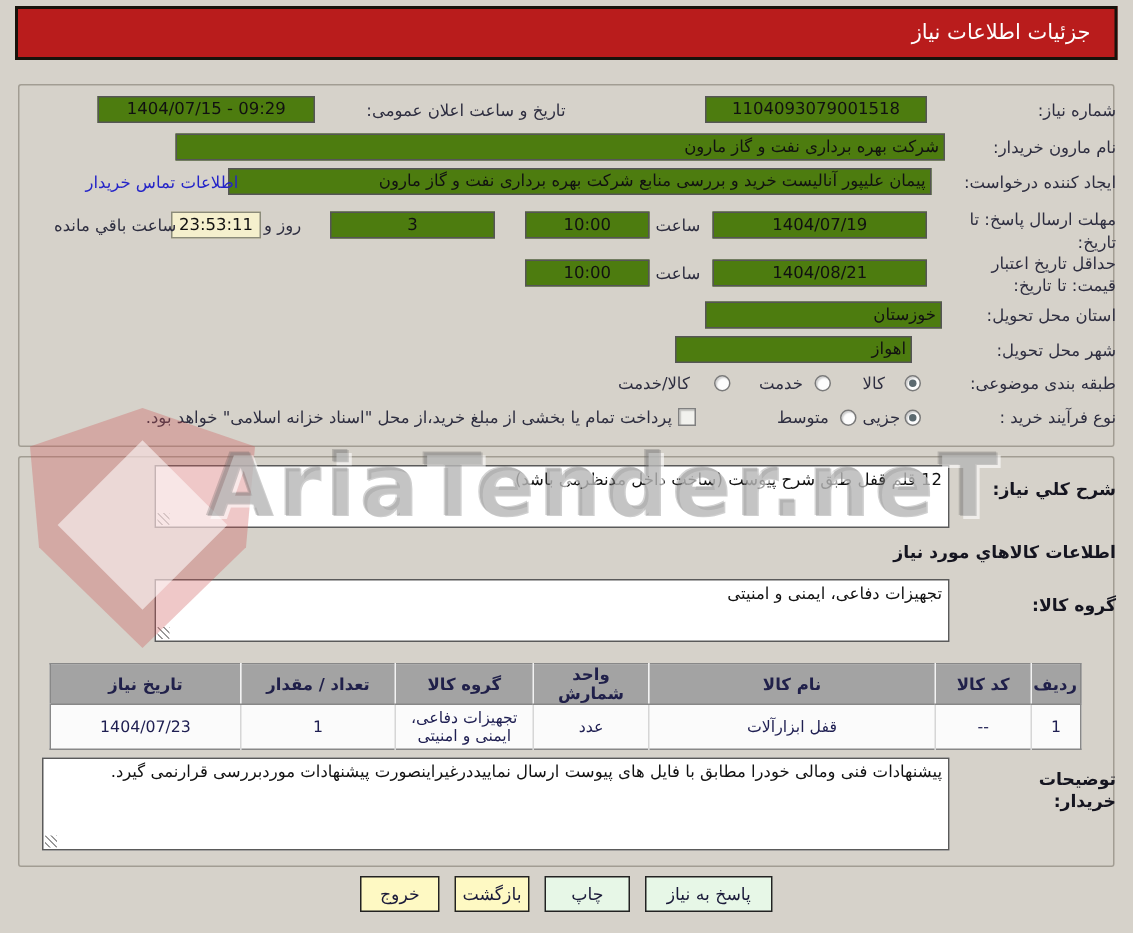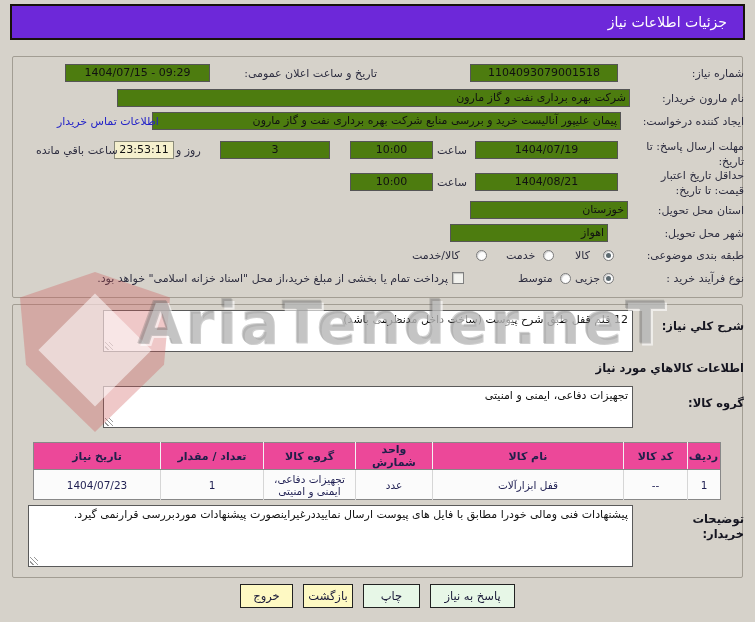--- a/index.html
+++ b/index.html
@@ -6,21 +6,21 @@
   body{
     width:755px;height:622px;overflow:hidden;position:relative;
     background:#d6d2ca;
     font-family:"DejaVu Sans", sans-serif;
     font-size:11px;color:#2e2e40;
     direction:rtl;
   }
   
   .titlebar{
     position:absolute;top:4px;left:10px;right:10px;height:36px;
-    background:#6d28d9;border:2px solid #17120b;
+    background:#b91c1c;border:2px solid #17120b;
     color:#ffffff;font-size:14px;
     display:flex;align-items:center;justify-content:flex-start;
     padding-right:16px;box-sizing:border-box;
   }
   
   .groupbox{
     position:absolute;left:12px;width:731px;box-sizing:border-box;
     border:1px solid #a29d93;border-radius:2px;
   }
   #gb1{top:56px;height:242px;}
@@ -65,21 +65,21 @@
     box-shadow:inset 1px 1px 1px rgba(0,0,0,.2);
   }
   
   .tbl{
     position:absolute;left:33px;top:442px;width:687px;
     border-collapse:collapse;table-layout:fixed;
     border:1px solid #888;background:#fbfbfb;
     font-size:11px;color:#1f1f52;
   }
   .tbl th{
-    background:#ec4899;border-left:1px solid #f2f2f2;border-bottom:1px solid #888;
+    background:#a3a3a3;border-left:1px solid #f2f2f2;border-bottom:1px solid #888;
     font-weight:bold;height:26px;padding:0 2px;font-size:11px;color:#20204a;
   }
   .tbl td{
     border-left:1px solid #d6d6d6;height:29px;text-align:center;
     padding:0 2px;font-size:10.5px;line-height:12px;
   }
   .tbl th:last-child,.tbl td:last-child{border-left:none;}
   
   .btnrow{
     position:absolute;top:584px;left:0;right:0;

